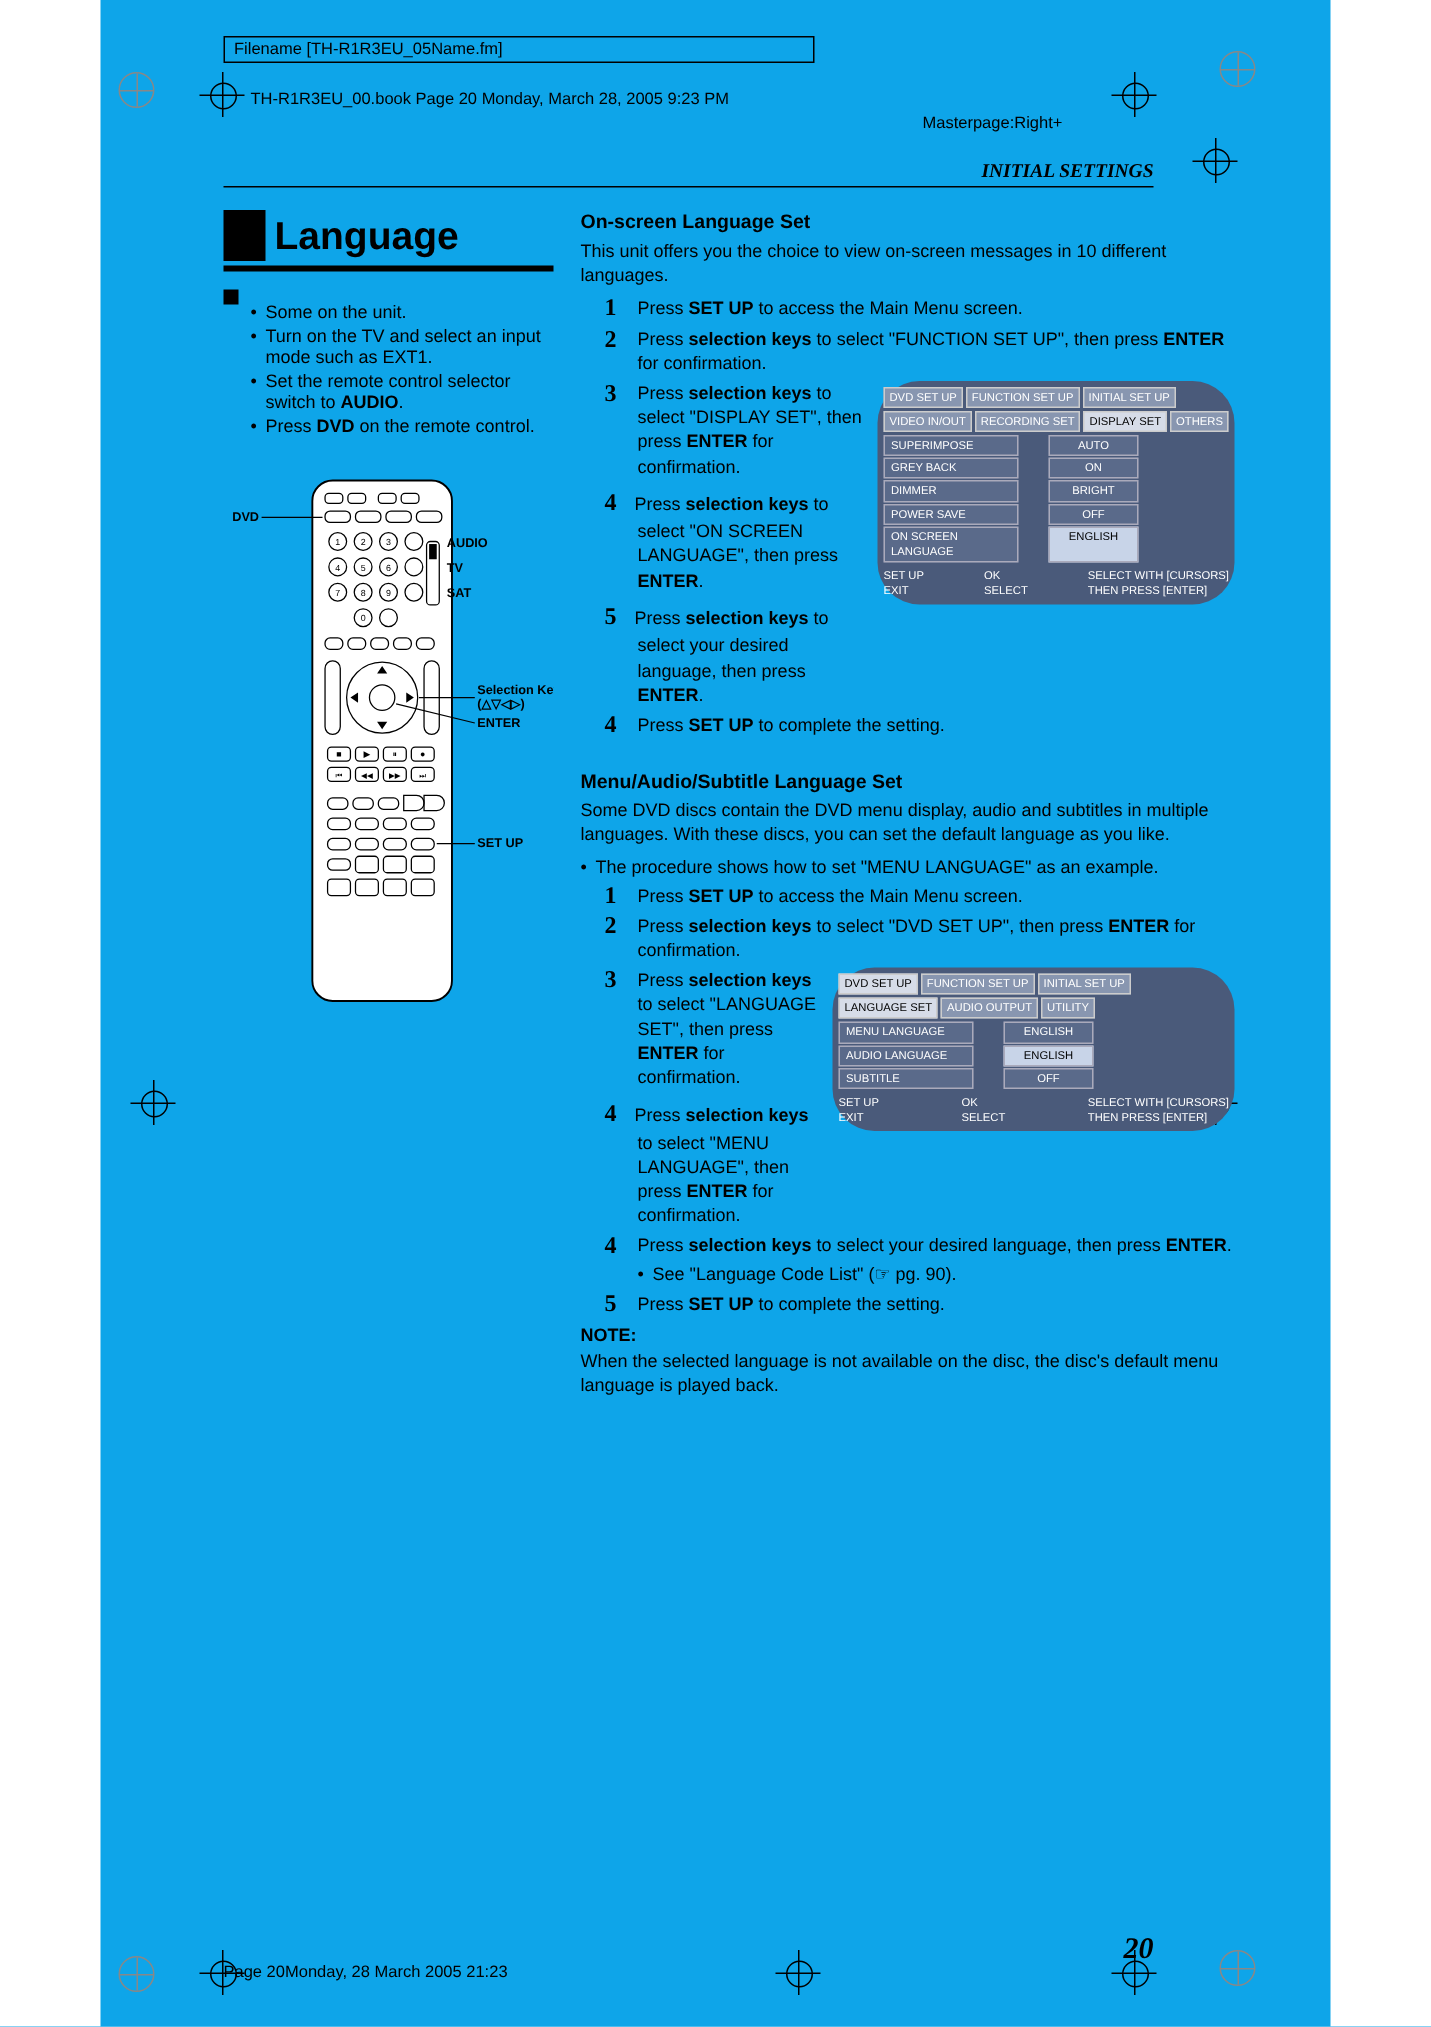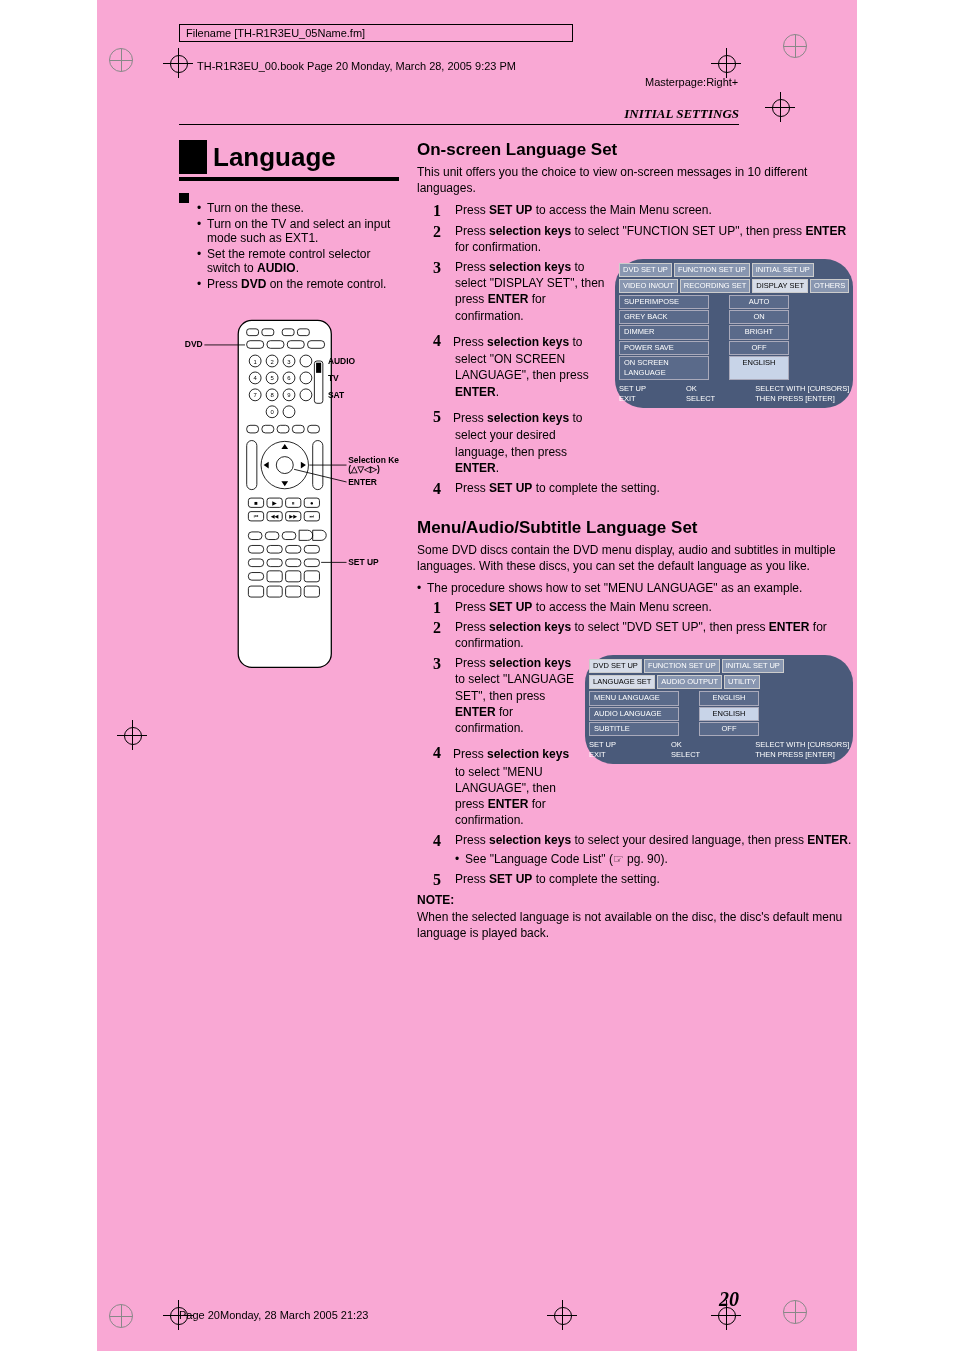--- a/index.html
+++ b/index.html
@@ -4,25 +4,25 @@
 <style>
   body {
     font-family: Arial, Helvetica, sans-serif;
     font-size: 12px;
     color: #000;
     margin: 0;
     padding: 0;
     background: #fff;
   }
   .page {
-    width: 760px;
+    width: 820px;
     height: 1351px;
     position: relative;
     margin: 0 auto;
-    background: #f9a8d4;
+    background: #0ea5e9;
   }
   .crop-circle {
     width: 22px; height: 22px; border: 1px solid #888; border-radius: 50%;
     position: absolute; display:flex; align-items:center; justify-content:center;
   }
   .crop-circle:before, .crop-circle:after { content:""; position:absolute; background:#888; }
   .crop-circle:before { width:100%; height:1px; }
   .crop-circle:after { width:1px; height:100%; }
   .crosshair {
     position:absolute; width:30px; height:30px;
@@ -56,21 +56,21 @@
   .intro-box .corner {
     position:absolute; width:10px; height:10px; background:#000;
   }
   .intro-box .corner.tl { top:0; left:0; }
   .intro-box ul { margin:0; padding:6px 6px 6px 18px; list-style:none; }
   .intro-box li { margin:2px 0; position:relative; padding-left:10px; }
   .intro-box li:before { content:"•"; position:absolute; left:0; }
   .remote-fig { margin-top:18px; text-align:center; }
   .remote-svg { width:220px; height:auto; }
   .fig-label { font-family:'Arial Narrow',Arial,sans-serif; font-weight:bold; font-size:10px; }
-  h2.subhead { font-family:'Arial Narrow',Arial,sans-serif; font-weight:bold; font-size:17px; margin:0 0 4px 0; }
+  h2.subhead { font-family:'Arial Narrow',Arial,sans-serif; font-weight:bold; font-size:13px; margin:0 0 4px 0; }
   .body-text { font-size:12px; line-height:1.35; margin:0 0 6px 0; }
   ol.steps { list-style:none; padding:0; margin:4px 0 0 0; counter-reset:step; }
   ol.steps > li { position:relative; padding-left:22px; margin:4px 16px; font-size:12px; line-height:1.35; }
   ol.steps > li:before {
     counter-increment:step; content:counter(step);
     position:absolute; left:0; top:-2px;
     font-family:Georgia,'Times New Roman',serif; font-weight:bold; font-size:16px;
   }
   .step-row { display:flex; gap:10px; align-items:flex-start; }
   .step-row .txt { flex:0 0 150px; }
@@ -137,21 +137,21 @@
 
   <div class="content">
     <div class="cols">
 
       <div class="col-left">
         <h1 class="lang-title">Language</h1>
 
         <div class="intro-box">
           <div class="corner tl"></div>
           <ul id="intro-list">
-              <li>Turn on the these.</li>
+              <li>Some on the unit.</li>
               <li>Turn on the TV and select an input mode such as EXT1.</li>
               <li>Set the remote control selector switch to <b>AUDIO</b>.</li>
               <li>Press <b>DVD</b> on the remote control.</li>
             </ul>
         </div>
 
         <div class="remote-fig">
           <svg class="remote-svg" viewBox="0 0 260 420">
 
             <rect x="70" y="4" width="110" height="410" rx="16" ry="16" fill="#fff" stroke="#000" stroke-width="1.5"></rect>

